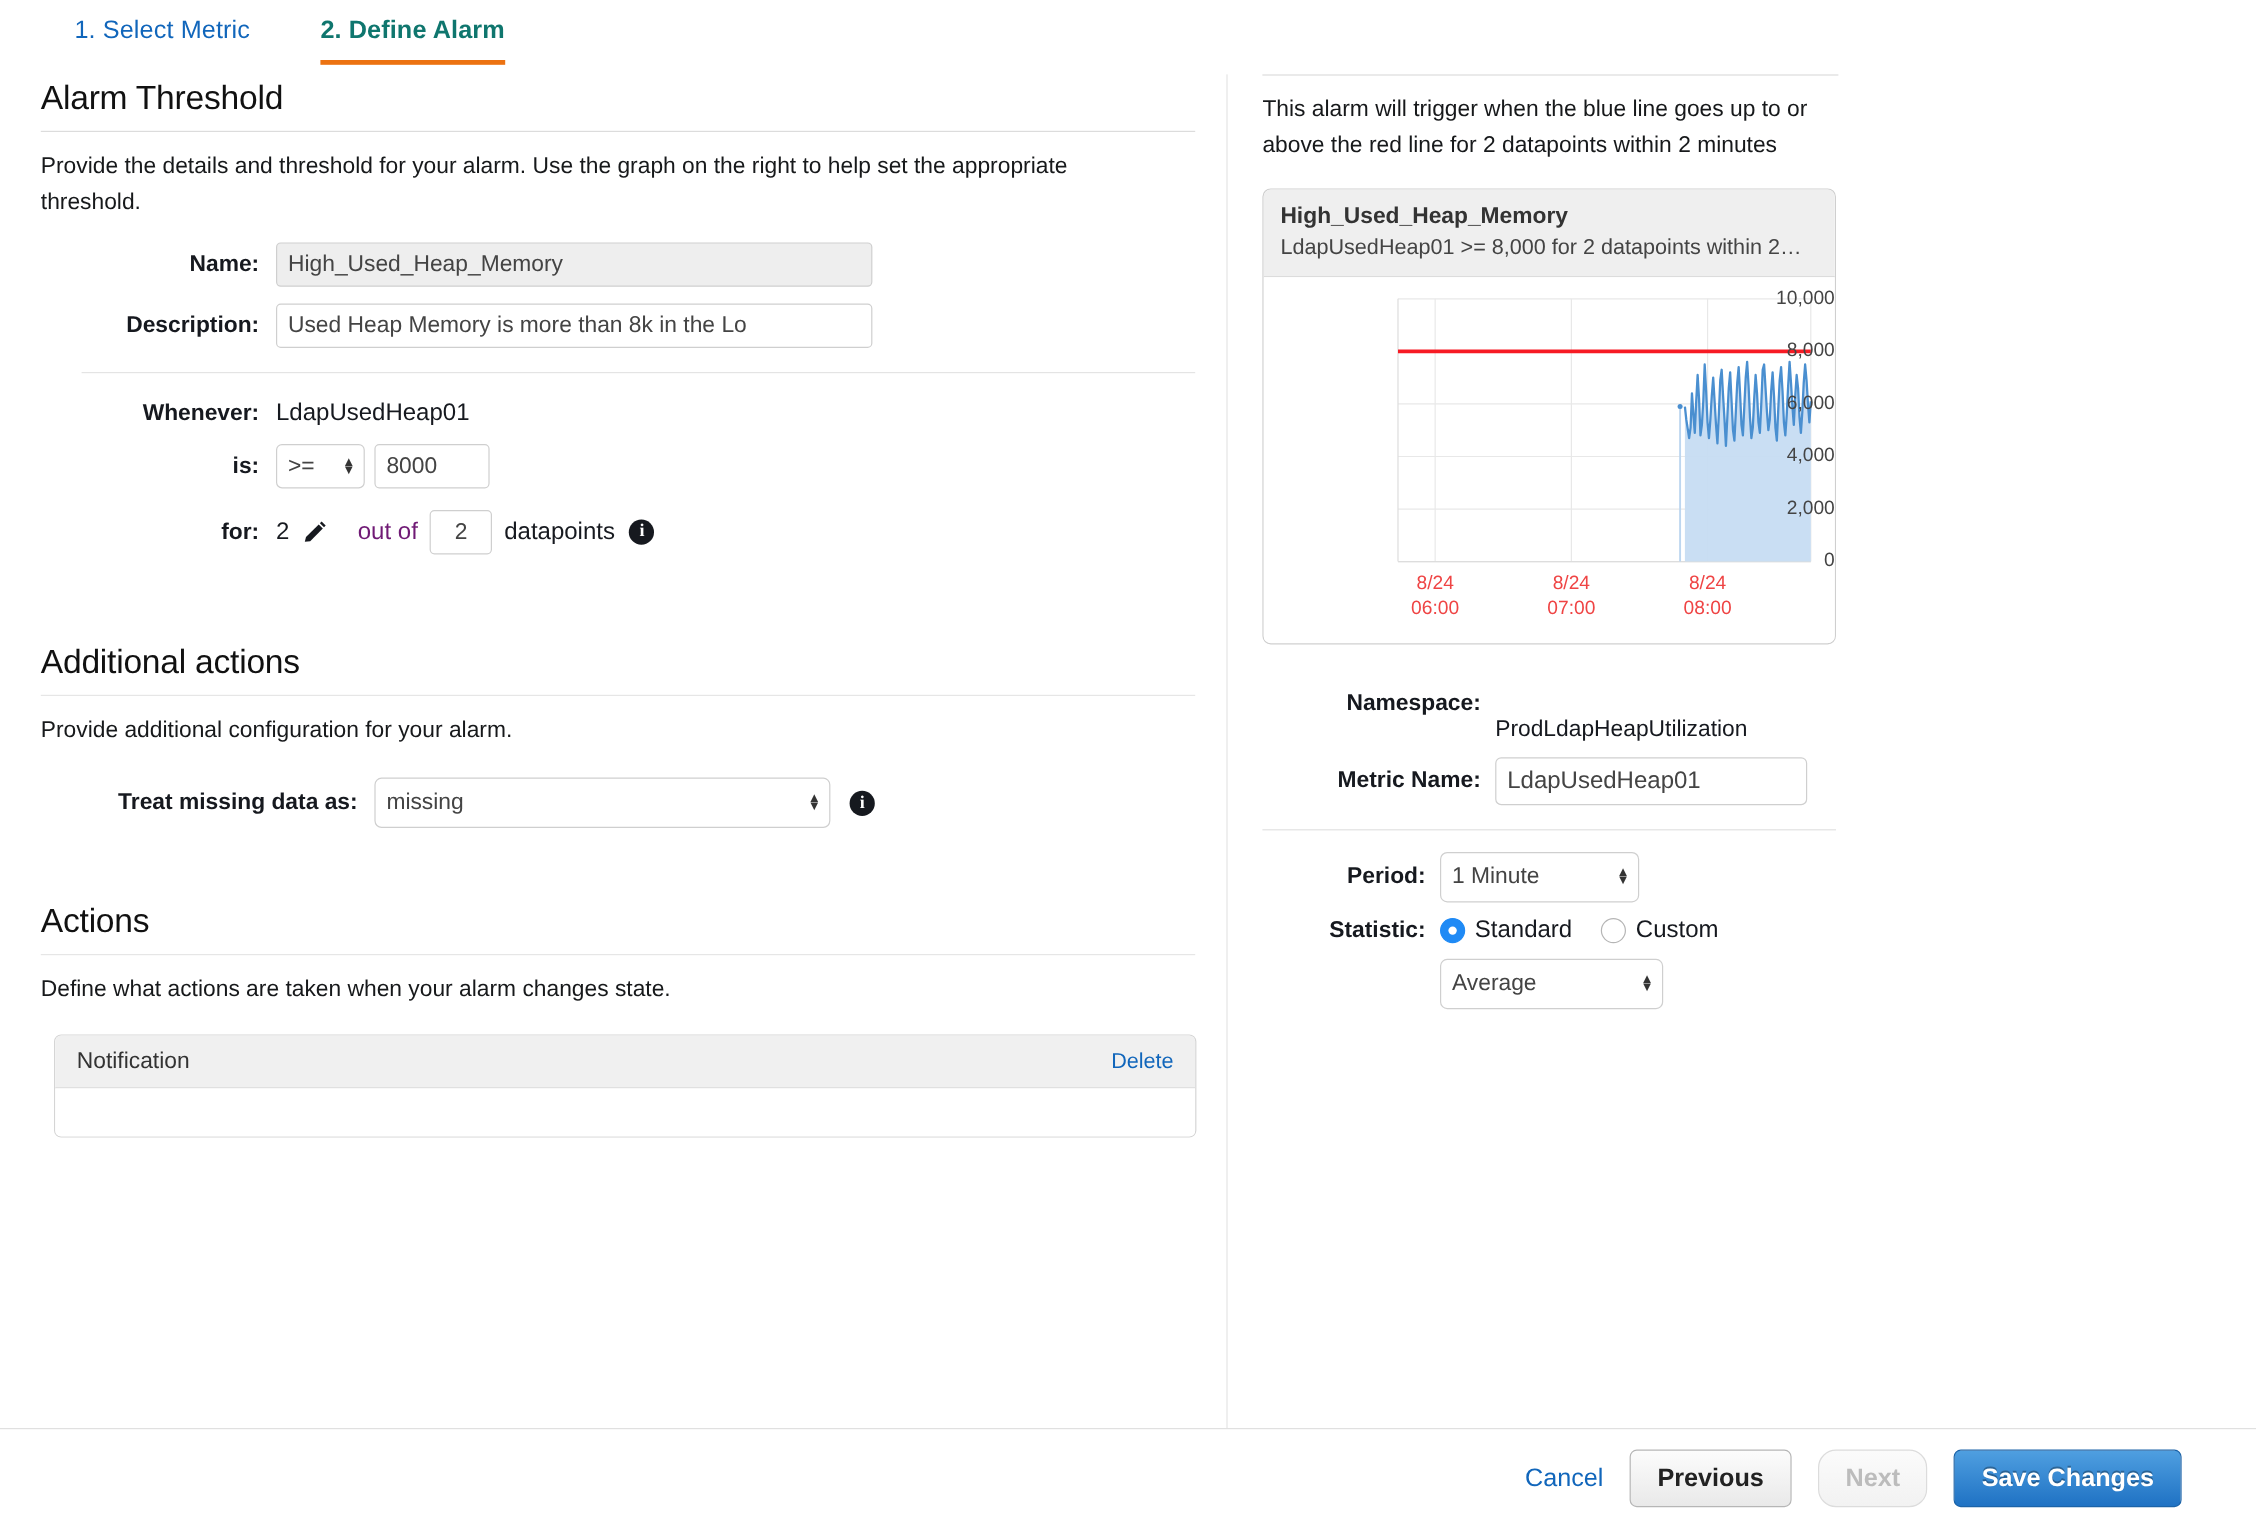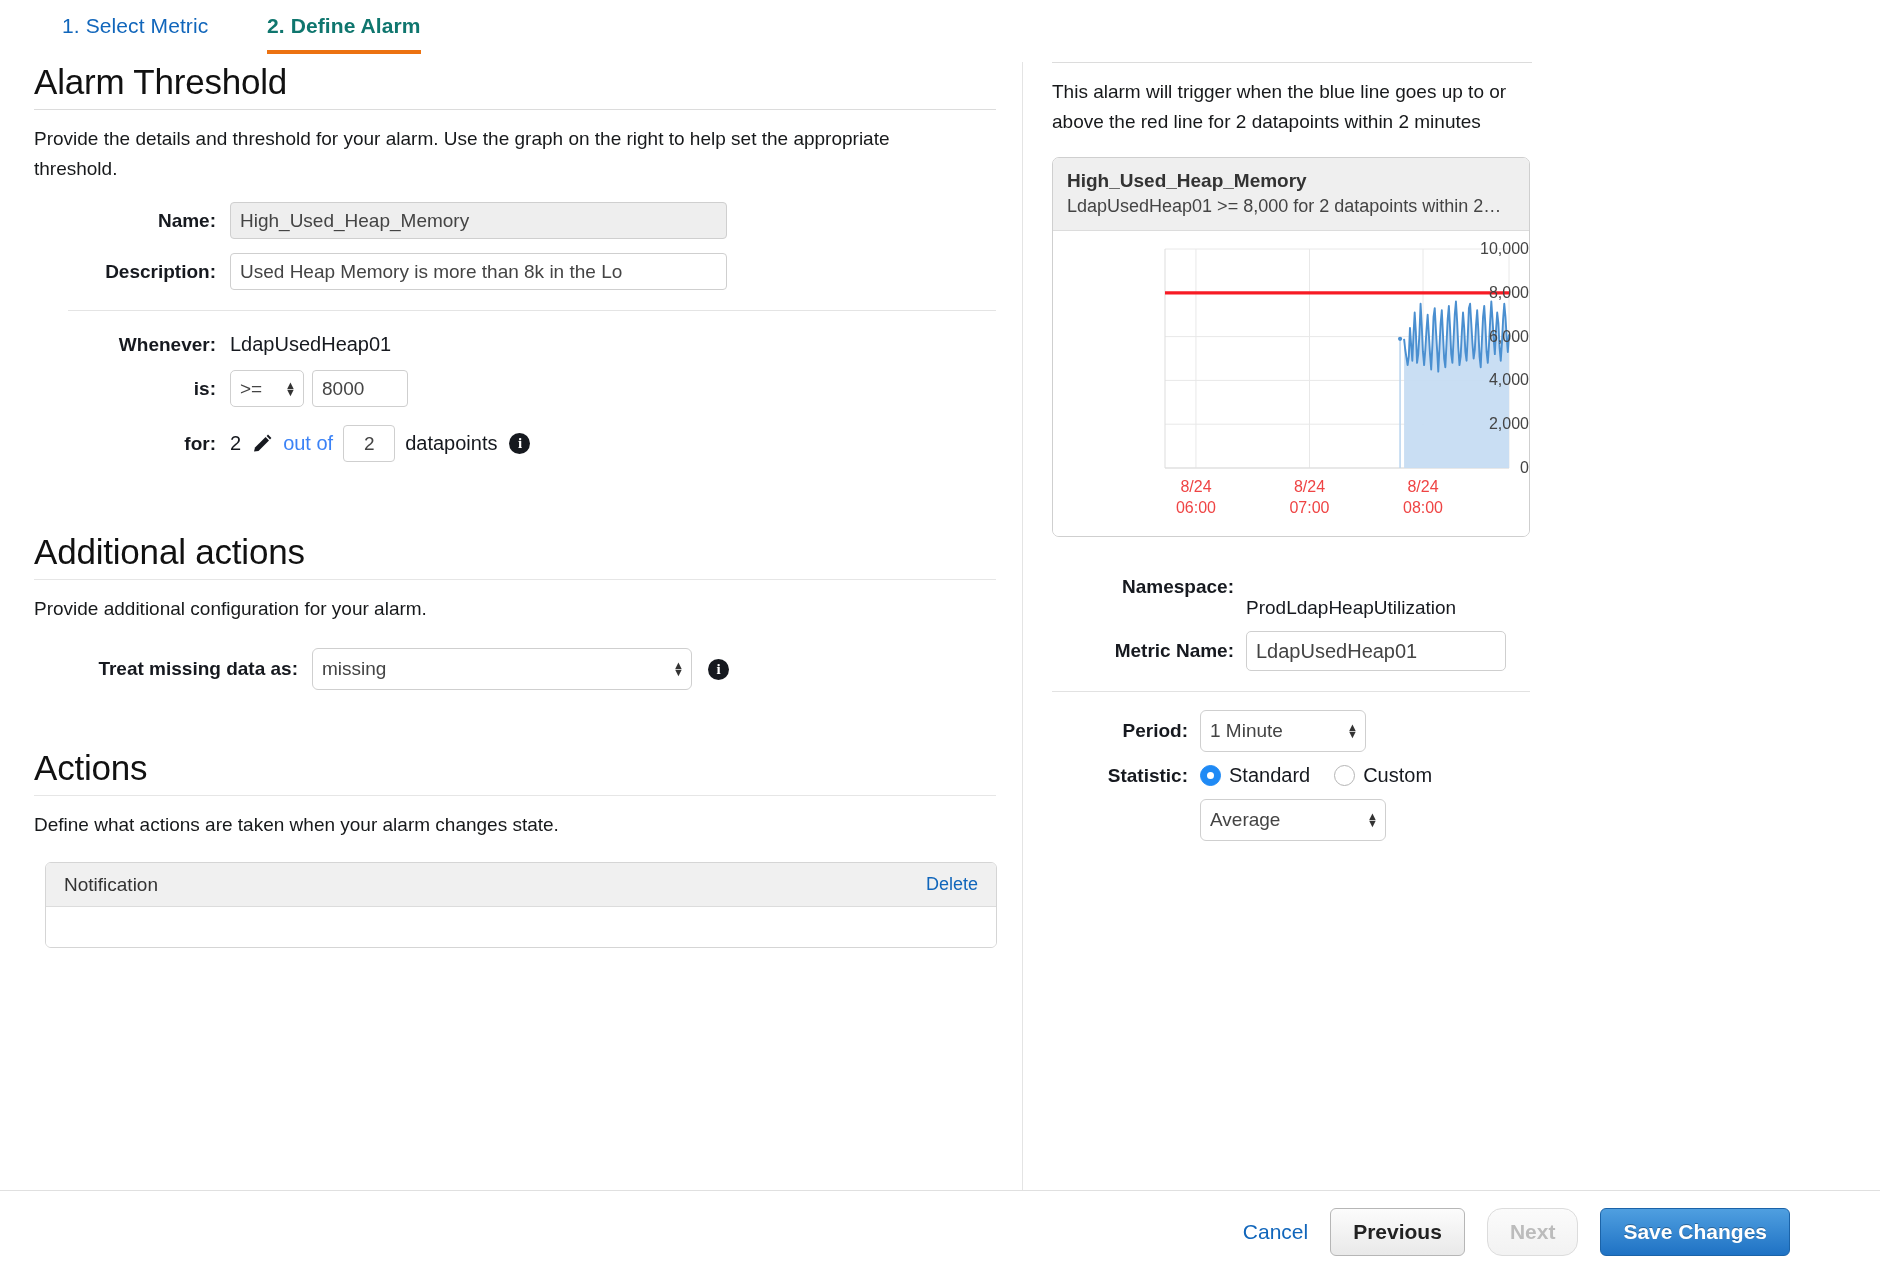--- a/index.html
+++ b/index.html
@@ -22,21 +22,21 @@
   }
   .tab-1 { left: 62px; color: #1166bb; font-weight: 400; cursor: pointer; }
   .tab-2 { left: 267px; color: #0f766e; font-weight: bold; border-bottom: 4px solid #ec7211; cursor: pointer; }
 
   
   .colL { position: absolute; left: 34px; top: 62px; width: 962px; }
   .colR { position: absolute; left: 1052px; top: 62px; width: 480px; }
   .divider-v { position: absolute; left: 1022px; top: 62px; width: 1px; height: 1128px; background: #e4e4e4; }
 
   h2.sect {
-    font-size: 35px; font-weight: 400; color: #111;
+    font-size: 28px; font-weight: 400; color: #111;
     margin: 0 0 7px 0; line-height: 40px; letter-spacing: -0.2px;
   }
   .rule { height: 1px; background: #dcdcdc; margin: 0 0 14px 0; }
   .rule.r2 { background: #e6e6e6; }
   p.lead {
     font-size: 19px; line-height: 30px; color: #17191b;
     margin: 0 0 18px 0; font-weight: 400;
   }
 
   
@@ -84,21 +84,21 @@
 
   .plain-val { font-size: 20px; color: #16191f; }
 
   .pencil { display: inline-block; width: 22px; height: 22px; vertical-align: -4px; }
   .infoi {
     display: inline-block; width: 21px; height: 21px; border-radius: 50%;
     background: #16191f; color: #fff; font-size: 15px; font-weight: bold;
     text-align: center; line-height: 21px; font-family: "Liberation Serif", serif;
     vertical-align: -3px; cursor: pointer;
   }
-  .muted { color: #3b82f6; }
+  .muted { color: #701a75; margin-left: 15px; }
 
   
   .notifbox {
     margin-left: 11px; width: 952px; border: 1px solid #d5d5d5;
     border-radius: 6px; overflow: hidden; background: #fff;
   }
   .notifhead {
     background: #f0f0f0; border-bottom: 1px solid #dcdcdc;
     height: 44px; display: flex; align-items: center;
     padding: 0 18px; justify-content: space-between;
@@ -146,21 +146,21 @@
   }
   .rtext { font-size: 20px; color: #16191f; margin: 0 24px 0 8px; }
 
   .hr-r { height: 1px; background: #e2e2e2; margin: 20px 0 18px 0; width: 478px; }
 
   
   .footer {
     position: absolute; left: 0; top: 1190px; width: 1880px; height: 82px;
     border-top: 1px solid #e0e0e0; background: #fff;
     display: flex; align-items: center; justify-content: flex-end;
-    padding-right: 90px; gap: 22px;
+    padding-right: 62px; gap: 22px;
   }
   .lnk { font-size: 21px; color: #1166bb; cursor: pointer; }
   .btn {
     font-family: "Liberation Sans", sans-serif;
     font-size: 21px; font-weight: bold;
     border-radius: 6px; padding: 0 22px; height: 48px;
     display: inline-flex; align-items: center; justify-content: center;
     cursor: pointer; border: 1px solid #b6b6b6;
     background: linear-gradient(to bottom,#fcfcfc,#e9e9e9);
     color: #222;

